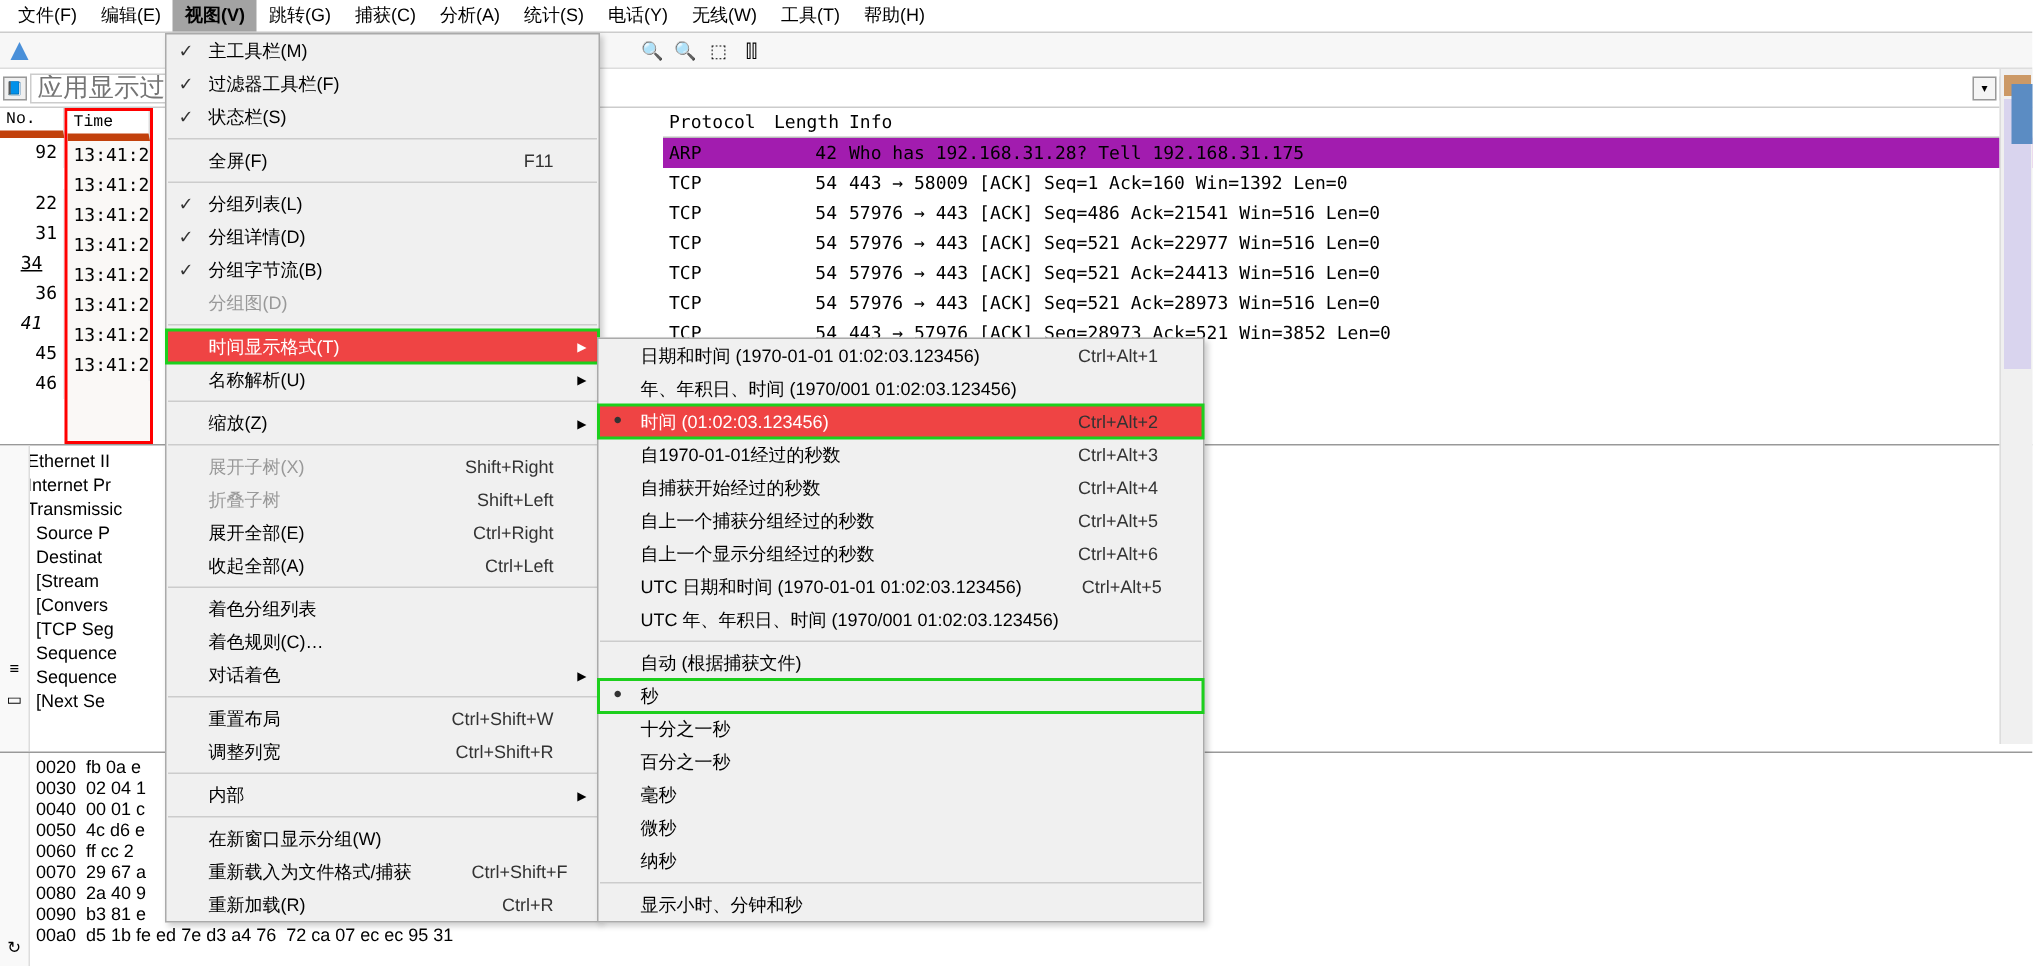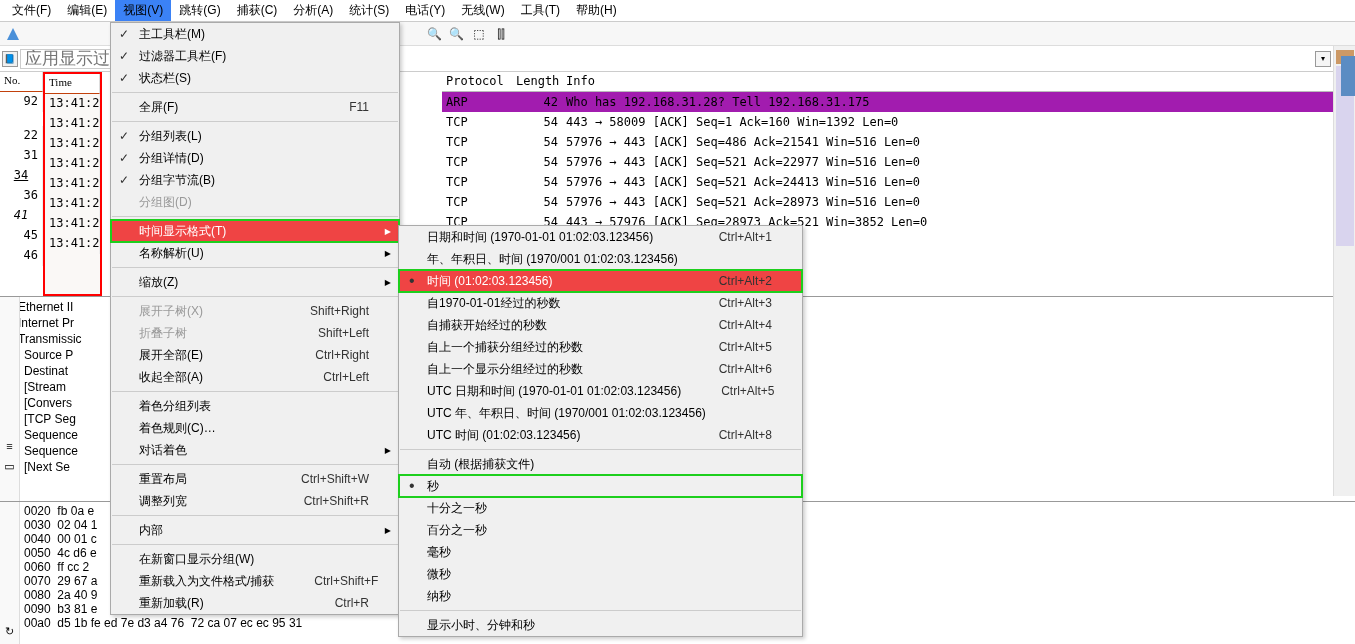--- a/index.html
+++ b/index.html
@@ -1,29 +1,29 @@
 <!DOCTYPE html>
 <html><head>
 <meta charset="utf-8">
 <style>
 * { margin:0; padding:0; box-sizing:border-box; font-family:"Microsoft YaHei","Segoe UI",sans-serif; }
 body { width:1355px; height:644px; overflow:hidden; background:#fff; font-size:12px; }
 .menubar { display:flex; height:22px; background:#fff; border-bottom:1px solid #ccc; padding:0 4px; align-items:center; }
 .menubar .m { padding:2px 8px; cursor:pointer; }
-.menubar .m.open { background:#3b82f6; }
+.menubar .m.open { background:#a3a3a3;font-weight:bold; }
 .toolbar1 { display:flex; height:24px; align-items:center; padding:0 4px; background:#f7f7f7; border-bottom:1px solid #ddd; gap:4px; }
 .tbicon { width:18px; height:18px; display:inline-flex; align-items:center; justify-content:center; }
 .filterbar { display:flex; height:26px; align-items:center; padding:0 2px; background:#fff; border-bottom:1px solid #ccc; }
 .filterbar .sq { width:16px; height:16px; background:#f0f0f0; border:1px solid #999; margin-right:2px; display:inline-flex; align-items:center; justify-content:center; font-size:9px; }
 .filterbar input { flex:0 0 90px; height:20px; border:1px solid #ccc; padding:0 4px; color:#999; font-size:17px; }
 .packets { display:flex; height:224px; position:relative; }
 .col-no { width:43px; }
 .col-time { width:59px; border:2px solid red; background:#faf8f6; }
 .col-rest { flex:1; position:relative; }
-.hdr { border-bottom:1px solid #c2410c; background:#fff; font-family:Liberation Serif, serif; font-size:11px; padding:2px 4px; height:20px; border-right:1px solid #ddd; }
+.hdr { border-bottom:5px solid #c2410c; background:#fff; font-family:Liberation Mono, monospace; font-size:11px; padding:2px 4px; height:20px; border-right:1px solid #ddd; }
 .cell { height:20px; padding:2px 4px; font-family:Consolas,monospace; font-size:12px; border-right:1px solid #eee; }
 .col-space { width:340px; flex:none; }
 .col-data { flex:1; }
 .data-hdr { display:flex; }
 .data-hdr .hcell { font-family:Consolas,monospace; font-size:12px; padding:2px 4px; border-bottom:1px solid #bbb; height:20px; }
 .data-row { display:flex; height:20px; align-items:center; }
 .data-row.r0 { background:#a21caf; }
 .data-row .dcell { font-family:Consolas,monospace; font-size:12px; padding:2px 4px; }
 .details { height:205px; border-top:1px solid #999; padding:2px 0; overflow:hidden; font-family:Consolas,monospace; font-size:12px; }
 .details .ln { padding:1px 4px 1px 24px; }
@@ -343,24 +343,20 @@
       <span>自上一个显示分组经过的秒数</span>
       <span class="sc">Ctrl+Alt+6</span>
     </div>
     <div class="mi">
       <span>UTC 日期和时间 (1970-01-01 01:02:03.123456)</span>
       <span class="sc">Ctrl+Alt+5</span>
     </div>
     <div class="mi">
       <span>UTC 年、年积日、时间 (1970/001 01:02:03.123456)</span>
     </div>
-    <div class="mi">
-      <span>UTC 时间 (01:02:03.123456)</span>
-      <span class="sc">Ctrl+Alt+8</span>
-    </div>
     <div class="sep"></div>
     <div class="mi">
       <span>自动 (根据捕获文件)</span>
     </div>
     <div class="mi boxed">
       <span class="bul">•</span>
       <span>秒</span>
     </div>
     <div class="mi">
       <span>十分之一秒</span>

